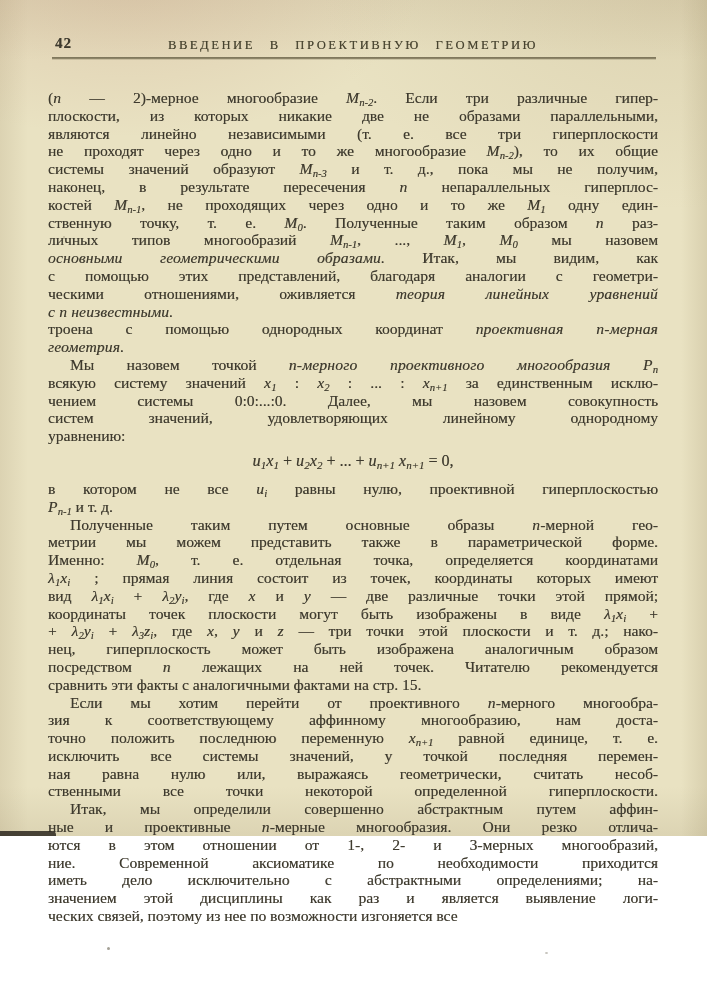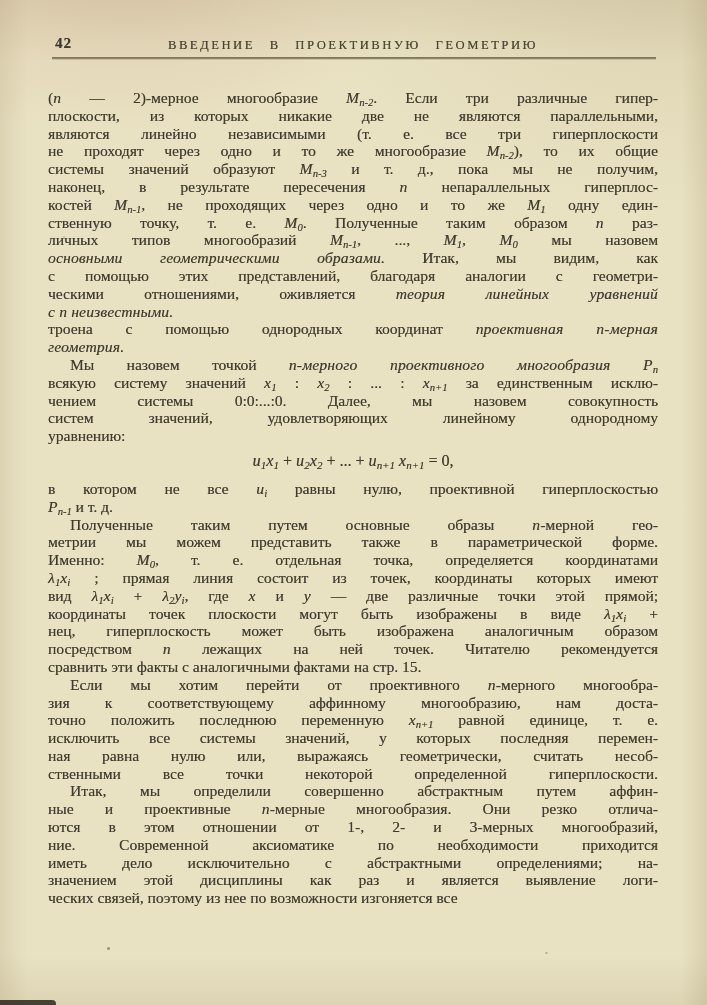--- a/index.html
+++ b/index.html
@@ -1,21 +1,21 @@
 <!DOCTYPE html>
 <html lang="ru"><head>
 <meta charset="utf-8">
 <style>
   html,body{margin:0;padding:0;}
   body{
     width:707px;height:1005px;overflow:hidden;
     font-family:"Liberation Serif","DejaVu Serif",serif;
   }
   .page{
-    position:relative;width:707px;height:1005px;
+    position:relative;width:707px;height:836px;
     background:
       radial-gradient(ellipse 420px 220px at 18% -2%, rgba(196,152,128,0.28), rgba(196,152,128,0) 70%),
       radial-gradient(ellipse 500px 300px at 95% 0%, rgba(170,150,110,0.18), rgba(170,150,110,0) 70%),
       linear-gradient(to right, rgba(150,130,95,0.16) 0px, rgba(150,130,95,0) 28px),
       linear-gradient(to left, rgba(150,135,95,0.20) 0px, rgba(150,135,95,0) 26px),
       linear-gradient(to top, rgba(140,125,88,0.14) 0px, rgba(140,125,88,0) 50px),
       linear-gradient(to bottom, rgba(160,135,105,0.14) 0px, rgba(160,135,105,0) 60px),
       #e9e2c2;
     color:#3e3a2e;
   }
@@ -64,21 +64,21 @@
 </style>
 </head>
 <body>
 
 <div class="page">
   <div class="pageno">42</div>
   <div class="running-title">ВВЕДЕНИЕ В ПРОЕКТИВНУЮ ГЕОМЕТРИЮ</div>
   <div class="rule"></div>
   <div class="text-block">
       <div class="ln">(<i>n</i> — 2)-мерное многообразие <i>M</i><sub>n-2</sub>. Если три различные гипер-</div>
-      <div class="ln">плоскости, из которых никакие две не являются параллельными,</div>
+      <div class="ln">плоскости, из которых никакие две не образами параллельными,</div>
       <div class="ln">являются линейно независимыми (т. е. все три гиперплоскости</div>
       <div class="ln">не проходят через одно и то же многообразие <i>M</i><sub>n-2</sub>), то их общие</div>
       <div class="ln">системы значений образуют <i>M</i><sub>n-3</sub> и т. д., пока мы не получим,</div>
       <div class="ln">наконец, в результате пересечения <i>n</i> непараллельных гиперплос-</div>
       <div class="ln">костей <i>M</i><sub>n-1</sub>, не проходящих через одно и то же <i>M</i><sub>1</sub> одну един-</div>
       <div class="ln">ственную точку, т. е. <i>M</i><sub>0</sub>. Полученные таким образом <i>n</i> раз-</div>
       <div class="ln">личных типов многообразий <i>M</i><sub>n-1</sub>, ..., <i>M</i><sub>1</sub>, <i>M</i><sub>0</sub> мы назовем</div>
       <div class="ln"><i>основными геометрическими образами.</i> Итак, мы видим, как</div>
       <div class="ln">с помощью этих представлений, благодаря аналогии с геометри-</div>
       <div class="ln">ческими отношениями, оживляется <i>теория линейных уравнений</i></div>
@@ -92,27 +92,28 @@
       <div class="ln left">уравнению:</div>
       <div class="ln formula"><i>u</i><sub>1</sub><i>x</i><sub>1</sub> + <i>u</i><sub>2</sub><i>x</i><sub>2</sub> + ... + <i>u</i><sub>n+1</sub> <i>x</i><sub>n+1</sub> = 0,</div>
       <div class="ln">в котором не все <i>u</i><sub>i</sub> равны нулю, проективной гиперплоскостью</div>
       <div class="ln left"><i>P</i><sub>n-1</sub> и т. д.</div>
       <div class="ln ind">Полученные таким путем основные образы <i>n</i>-мерной гео-</div>
       <div class="ln">метрии мы можем представить также в параметрической форме.</div>
       <div class="ln">Именно: <i>M</i><sub>0</sub>, т. е. отдельная точка, определяется координатами</div>
       <div class="ln"><i>λ</i><sub>1</sub><i>x</i><sub>i</sub> ; прямая линия состоит из точек, координаты которых имеют</div>
       <div class="ln">вид <i>λ</i><sub>1</sub><i>x</i><sub>i</sub> + <i>λ</i><sub>2</sub><i>y</i><sub>i</sub>, где <i>x</i> и <i>y</i> — две различные точки этой прямой;</div>
       <div class="ln">координаты точек плоскости могут быть изображены в виде <i>λ</i><sub>1</sub><i>x</i><sub>i</sub> +</div>
+      <div class="ln">+ <i>λ</i><sub>2</sub><i>y</i><sub>i</sub> + <i>λ</i><sub>3</sub><i>z</i><sub>i</sub>, где <i>x</i>, <i>y</i> и <i>z</i> — три точки этой плоскости и т. д.; нако-</div>
       <div class="ln">нец, гиперплоскость может быть изображена аналогичным образом</div>
       <div class="ln">посредством <i>n</i> лежащих на ней точек. Читателю рекомендуется</div>
       <div class="ln left">сравнить эти факты с аналогичными фактами на стр. 15.</div>
       <div class="ln ind">Если мы хотим перейти от проективного <i>n</i>-мерного многообра-</div>
       <div class="ln">зия к соответствующему аффинному многообразию, нам доста-</div>
       <div class="ln">точно положить последнюю переменную <i>x</i><sub>n+1</sub> равной единице, т. е.</div>
-      <div class="ln">исключить все системы значений, у которых последняя перемен-</div>
+      <div class="ln">исключить все системы значений, у точкой последняя перемен-</div>
       <div class="ln">ная равна нулю или, выражаясь геометрически, считать несоб-</div>
       <div class="ln">ственными все точки некоторой определенной гиперплоскости.</div>
       <div class="ln ind">Итак, мы определили совершенно абстрактным путем аффин-</div>
       <div class="ln">ные и проективные <i>n</i>-мерные многообразия. Они резко отлича-</div>
       <div class="ln">ются в этом отношении от 1-, 2- и 3-мерных многообразий,</div>
       <div class="ln">ние. Современной аксиоматике по необходимости приходится</div>
       <div class="ln">иметь дело исключительно с абстрактными определениями; на-</div>
       <div class="ln">значением этой дисциплины как раз и является выявление логи-</div>
       <div class="ln left">ческих связей, поэтому из нее по возможности изгоняется все</div>
     </div>

